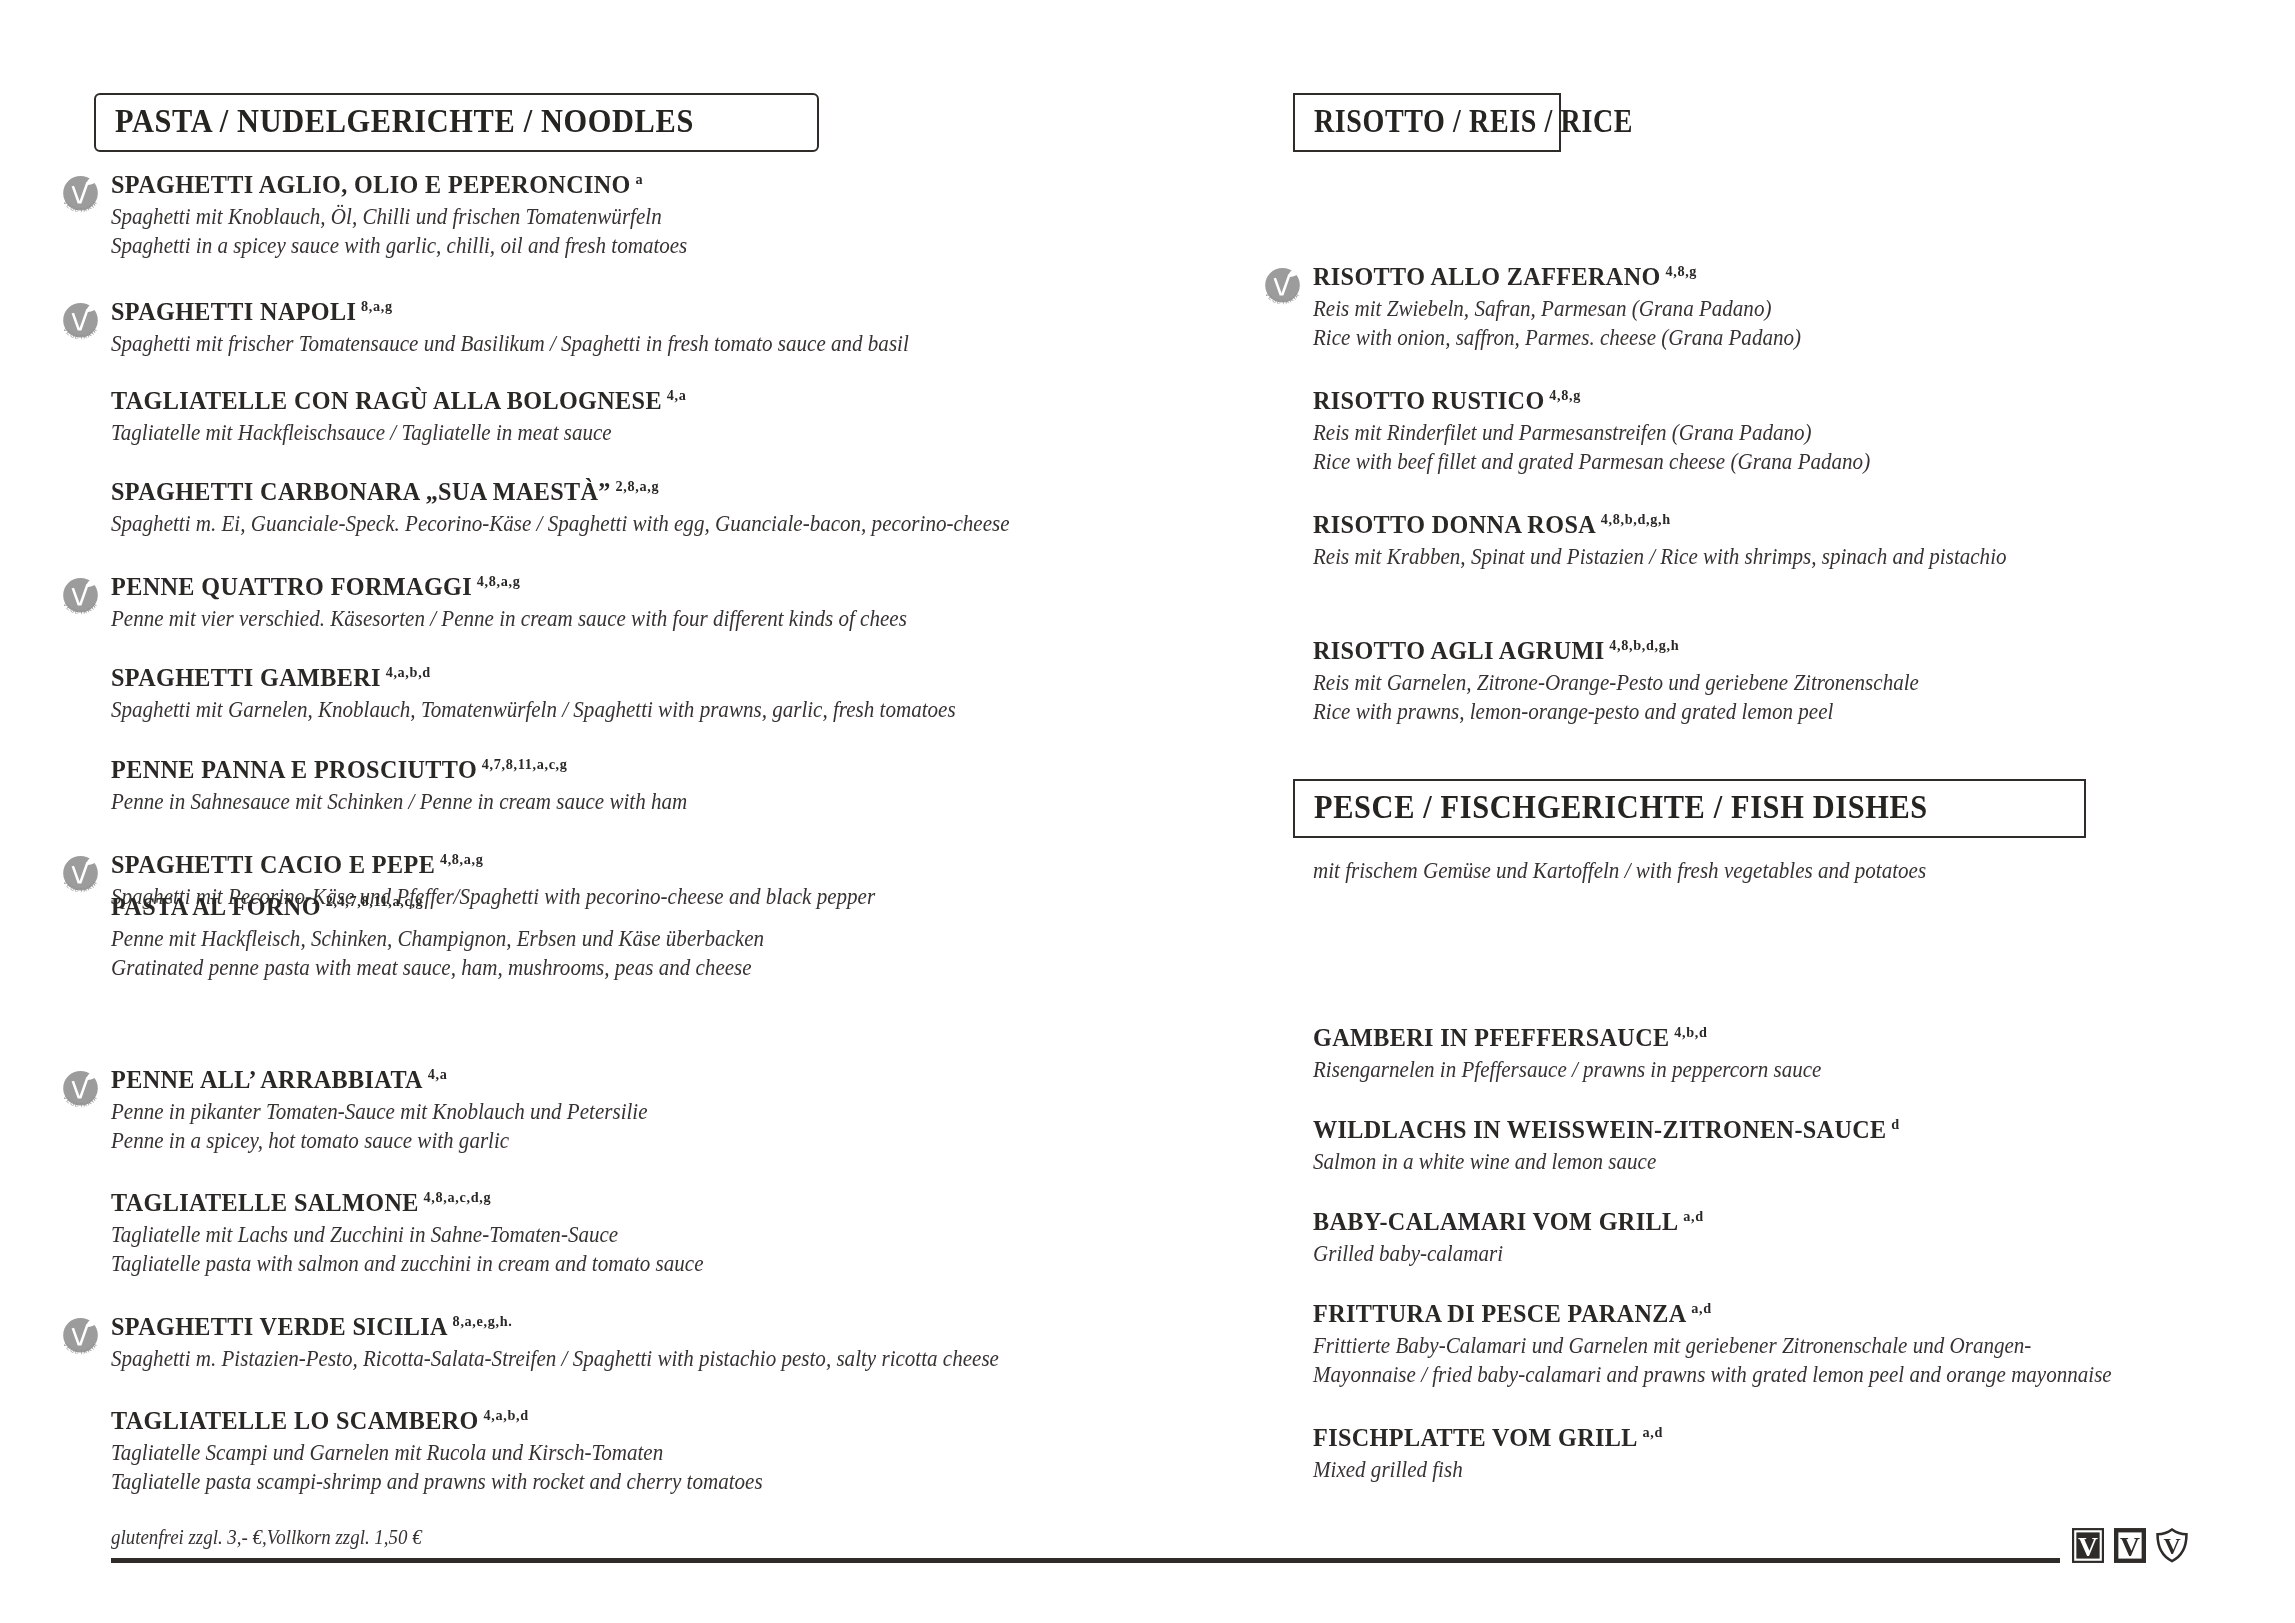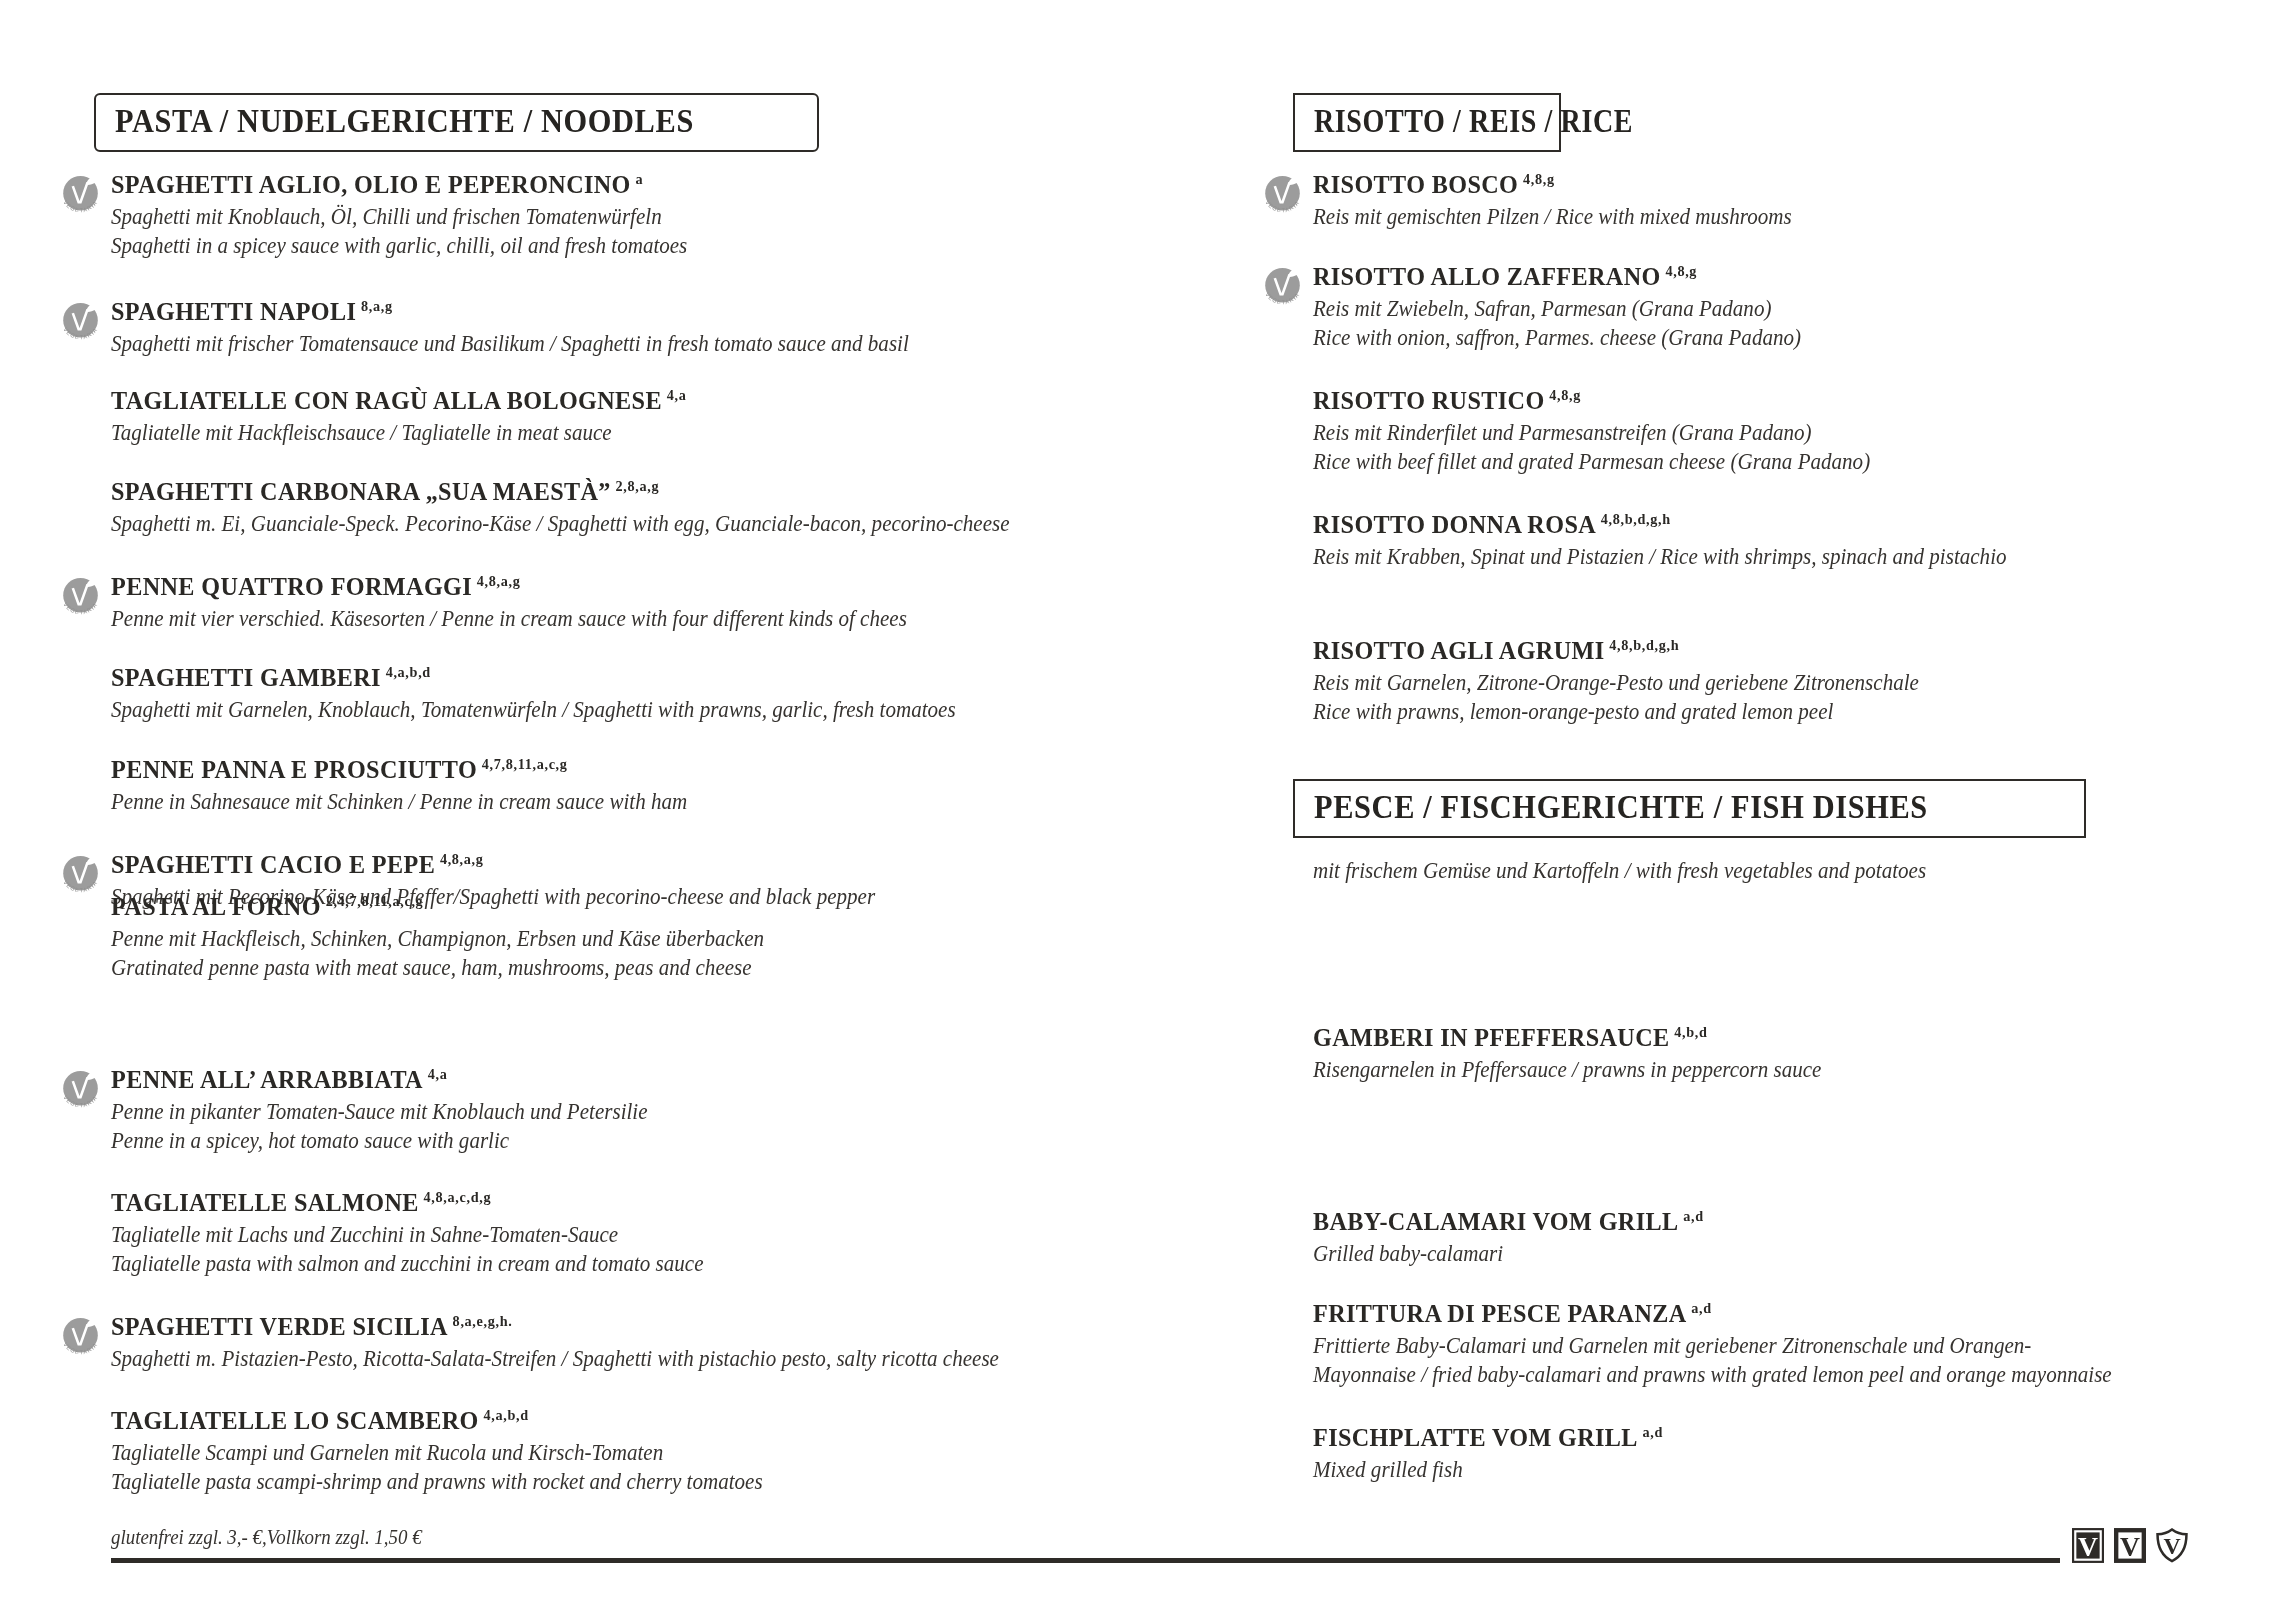--- a/index.html
+++ b/index.html
@@ -150,29 +150,20 @@
     <div class="desc">Tagliatelle Scampi und Garnelen mit Rucola und Kirsch-Tomaten</div>
     <div class="desc">Tagliatelle pasta scampi-shrimp and prawns with rocket and cherry tomatoes</div>
   </div>
 
   <div class="footnote">glutenfrei zzgl. 3,- €,Vollkorn zzgl. 1,50 €</div>
 
   <div class="secbox" style="left:1293px;top:93px;width:268px;">
     <span class="sechead sq85">RISOTTO / REIS / RICE</span>
   </div>
 
-  <div class="item" style="left:1313px;top:170px;">
-    <span class="veg">
-        <svg viewBox="0 0 64 78">
-          <use href="#vegbadge"></use>
-        </svg>
-      </span>
-    <div class="title"><span>RISOTTO BOSCO</span><span class="sup">4,8,g</span></div>
-    <div class="desc">Reis mit gemischten Pilzen / Rice with mixed mushrooms</div>
-  </div>
 
   <div class="item" style="left:1313px;top:262px;">
     <span class="veg">
         <svg viewBox="0 0 64 78">
           <use href="#vegbadge"></use>
         </svg>
       </span>
     <div class="title"><span>RISOTTO ALLO ZAFFERANO</span><span class="sup">4,8,g</span></div>
     <div class="desc">Reis mit Zwiebeln, Safran, Parmesan (Grana Padano)</div>
     <div class="desc">Rice with onion, saffron, Parmes. cheese (Grana Padano)</div>
@@ -200,20 +191,24 @@
   </div>
 
   <div class="subtitle" style="left:1313px;top:856px;">mit frischem Gemüse und Kartoffeln  /  with fresh vegetables and potatoes</div>
 
 
   <div class="item" style="left:1313px;top:1023px;">
     <div class="title"><span>GAMBERI IN PFEFFERSAUCE</span><span class="sup">4,b,d</span></div>
     <div class="desc">Risengarnelen in Pfeffersauce / prawns in peppercorn sauce</div>
   </div>
 
+  <div class="item" style="left:1313px;top:1115px;">
+    <div class="title"><span>WILDLACHS IN WEISSWEIN-ZITRONEN-SAUCE</span><span class="sup">d</span></div>
+    <div class="desc">Salmon in a white wine and lemon sauce</div>
+  </div>
 
   <div class="item" style="left:1313px;top:1207px;">
     <div class="title"><span>BABY-CALAMARI VOM GRILL</span><span class="sup">a,d</span></div>
     <div class="desc">Grilled baby-calamari</div>
   </div>
 
   <div class="item" style="left:1313px;top:1299px;">
     <div class="title"><span>FRITTURA DI PESCE PARANZA</span><span class="sup">a,d</span></div>
     <div class="desc">Frittierte Baby-Calamari und Garnelen mit geriebener Zitronenschale und Orangen-</div>
     <div class="desc">Mayonnaise / fried baby-calamari and prawns with grated lemon peel and orange mayonnaise</div>

